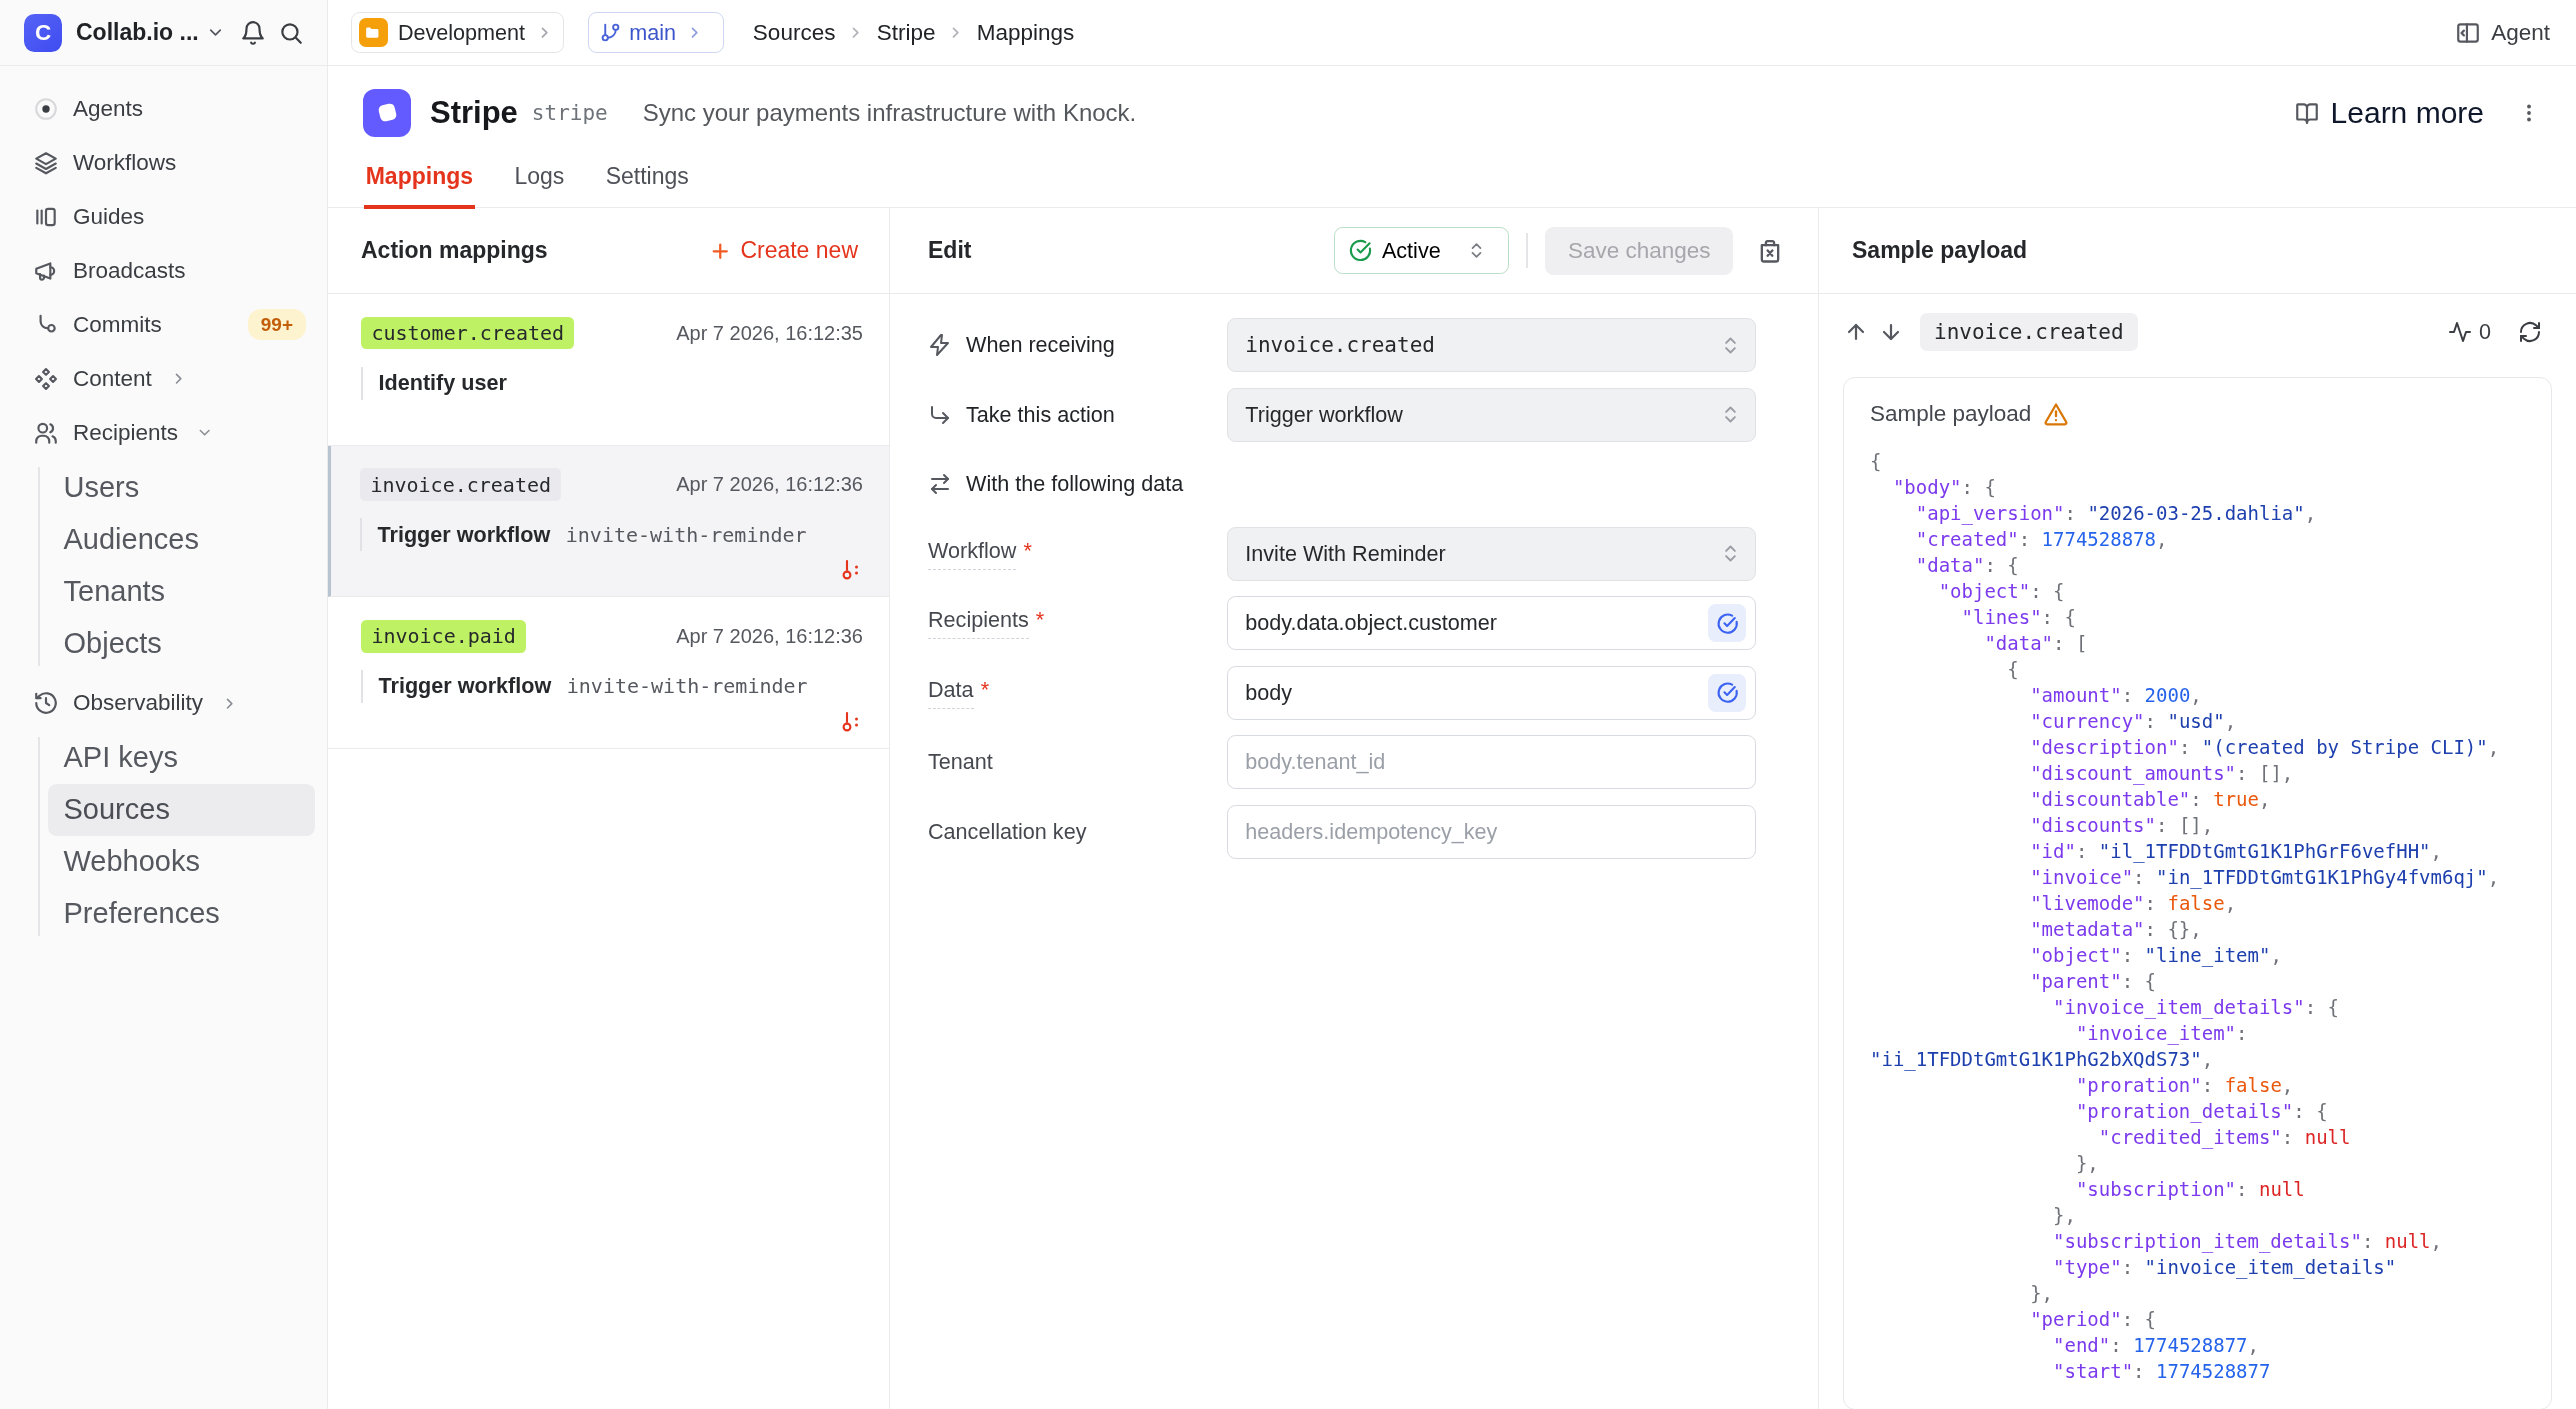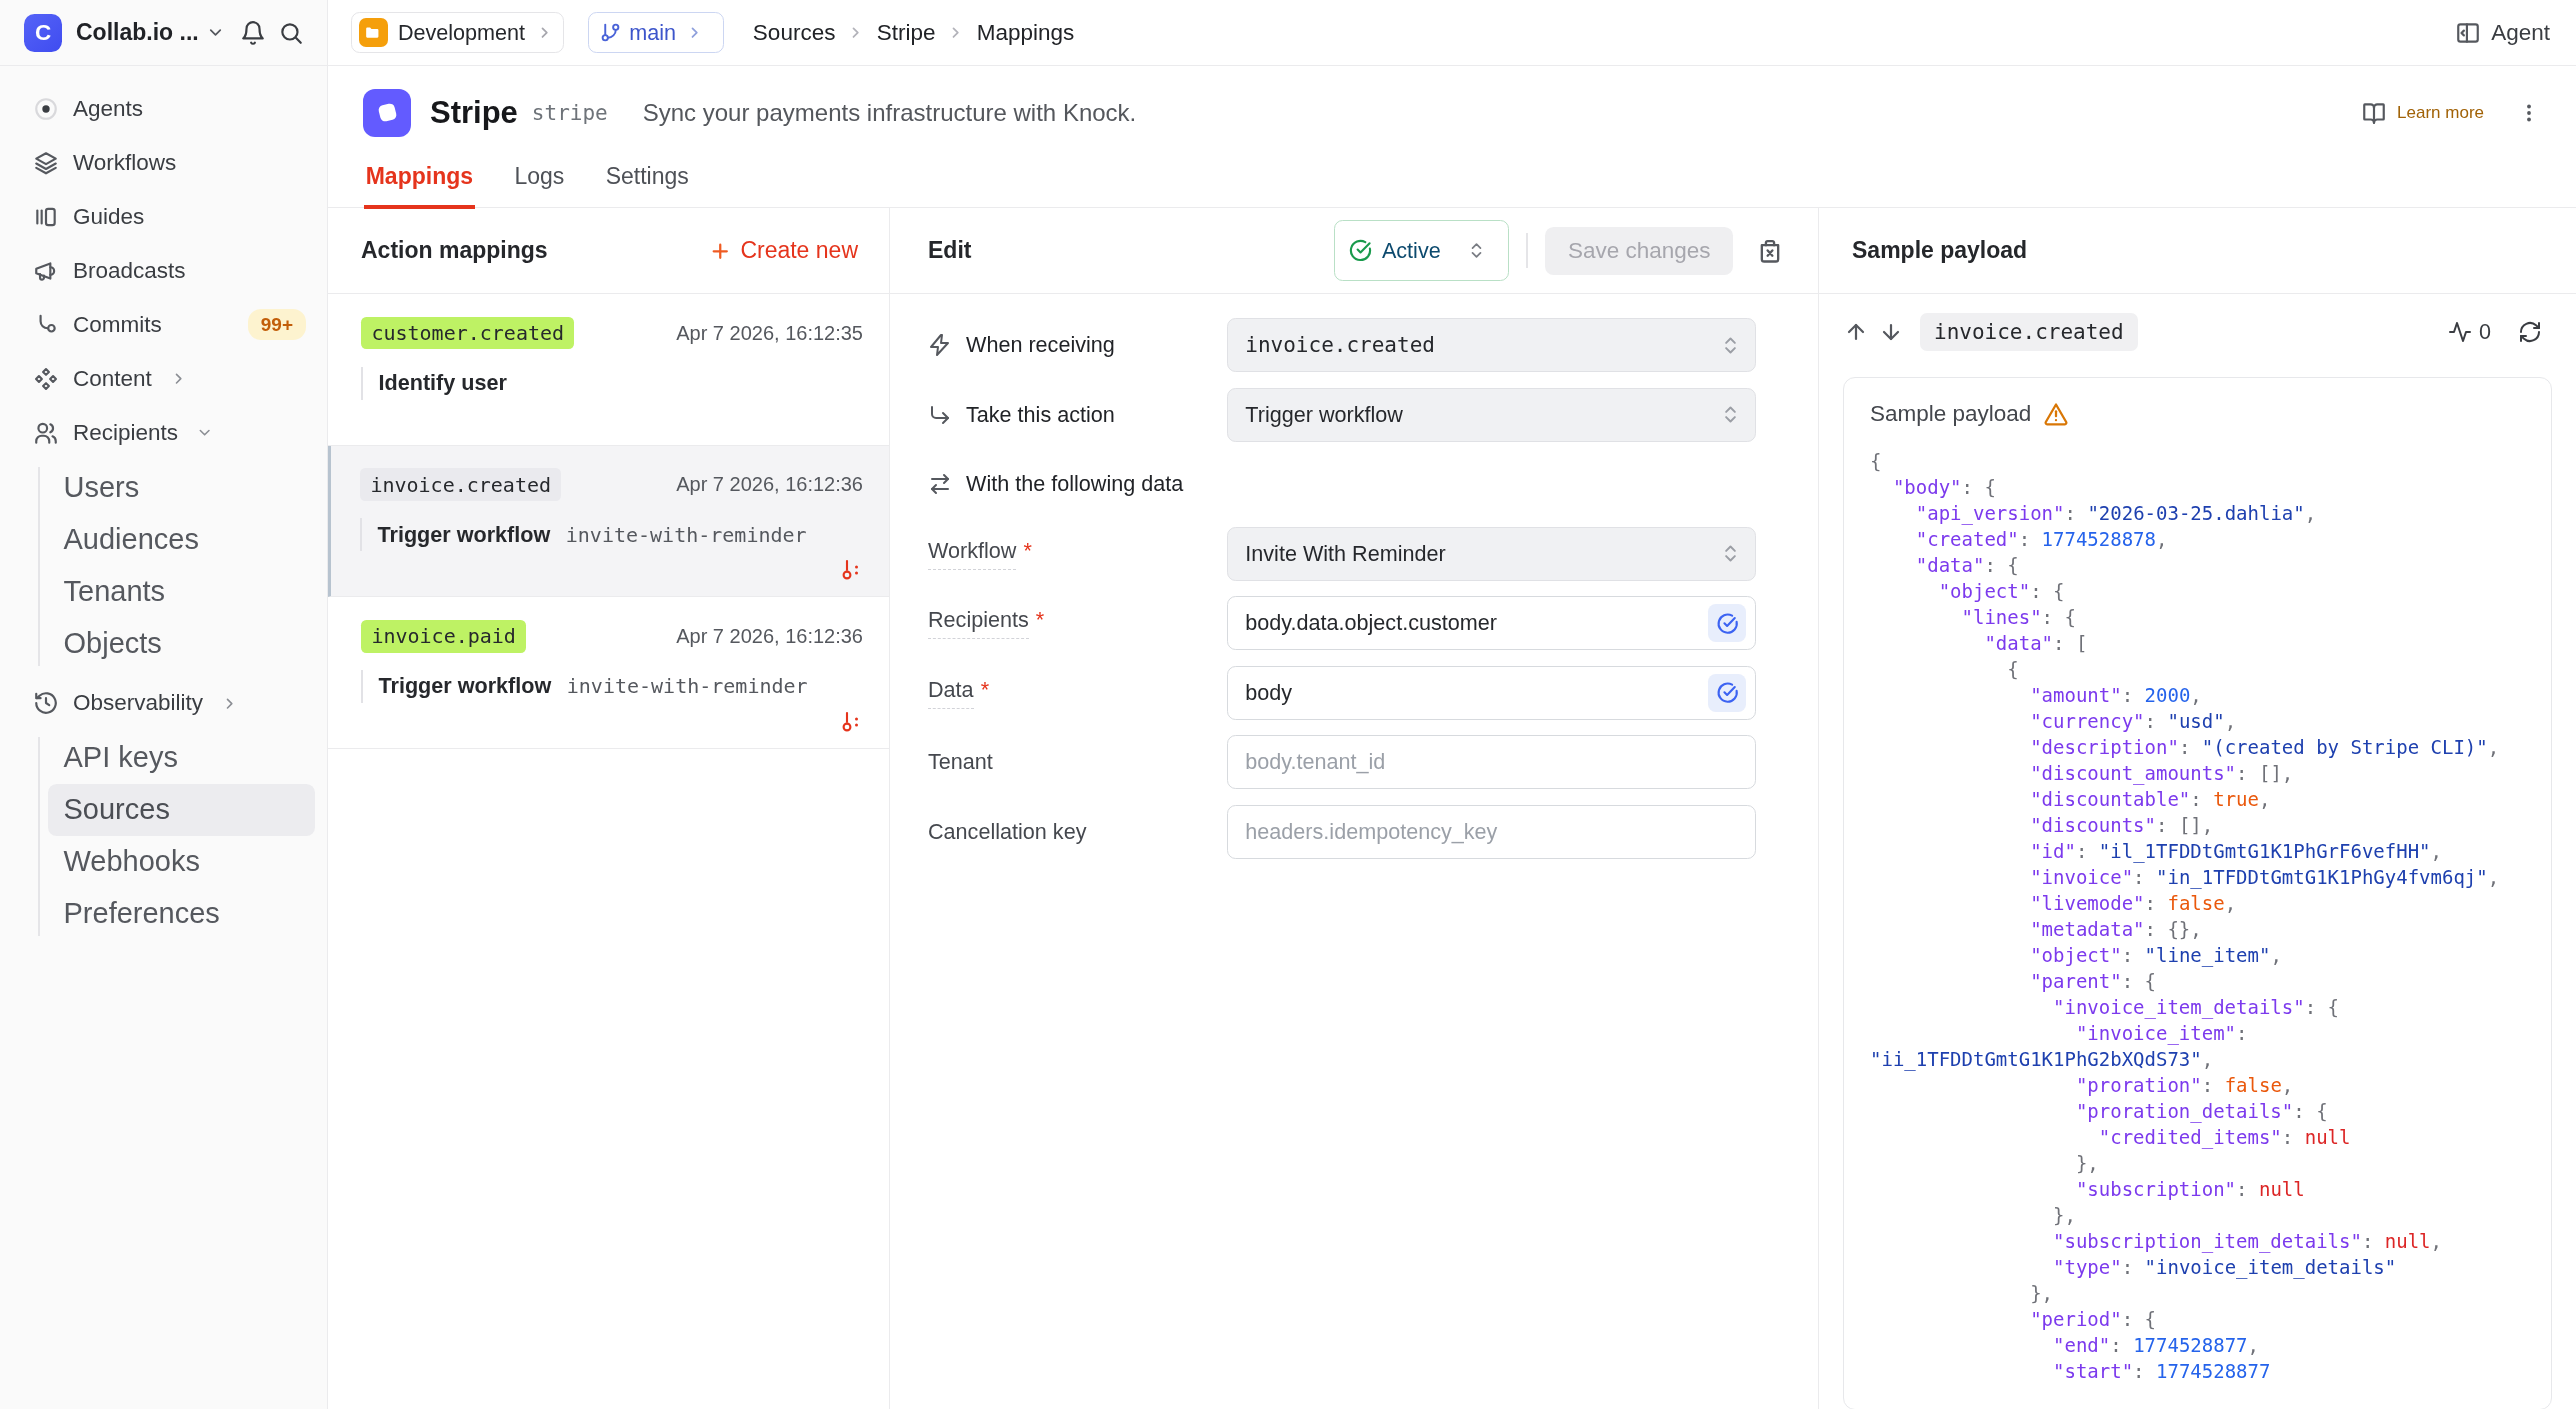--- a/index.html
+++ b/index.html
@@ -46,21 +46,21 @@
   .crumb-path { display: flex; align-items: center; gap: 12px; font-size: 22.5px; font-weight: 500; color: #212327; margin-left: 5.2px; }
   .agent-btn { display: flex; align-items: center; gap: 10.4px; font-size: 22.5px; font-weight: 500; color: #3a3d42; cursor: pointer; }
 
   .page-header { padding: 22.5px 35px 0; flex: none; }
   .header-row { display: flex; align-items: center; }
   .stripe-logo { width: 48px; height: 48px; border-radius: 12px; background: #635bff; display: grid; place-items: center; flex: none; }
   .page-title { font-size: 31px; font-weight: 700; color: #17181b; margin-left: 19px; }
   .page-slug { font-size: 21px; color: #6e7379; margin-left: 14px; }
   .page-desc { font-size: 24px; color: #54575c; margin-left: 35px; }
   .header-right { margin-left: auto; display: flex; align-items: center; gap: 33px; }
-  .learn-more { display: flex; align-items: center; gap: 10.4px; font-size: 17px; font-weight: 500; color: #a16207; cursor: pointer; }
+  .learn-more { display: flex; align-items: center; gap: 10.4px; font-size: 30px; font-weight: 500; color: #0f172a; cursor: pointer; }
   .tabs { display: flex; gap: 38px; margin: 26px -35px 0; padding: 0 36px; border-bottom: 1.7px solid #ebebed; }
   .tab { font-size: 23px; font-weight: 500; color: #4e5157; padding: 0 1.7px 15.5px; border-bottom: 4.3px solid transparent; margin-bottom: -1.7px; cursor: pointer; }
   .tab.active { color: #e5341c; font-weight: 600; border-color: #e5341c; }
 
   .content { flex: 1; min-height: 0; display: flex; }
   .col-header { height: 86px; flex: none; display: flex; align-items: center; border-bottom: 1.7px solid #ebebed; }
   .col-title { font-size: 23px; font-weight: 600; color: #25272b; }
 
   
   .col1 { width: 562px; flex: none; border-right: 1.7px solid #ebebed; display: flex; flex-direction: column; }
@@ -74,21 +74,21 @@
   .m-time { font-size: 20px; color: #55585e; }
   .m-row2 { margin-top: 17.3px; display: flex; align-items: center; gap: 15.5px; border-left: 2.6px solid #e2e2e6; padding-left: 15.5px; min-height: 33px; }
   .m-action { font-size: 21.6px; font-weight: 600; color: #26282c; }
   .m-workflow { font-family: "DejaVu Sans Mono", monospace; font-size: 20px; color: #55585e; }
   .m-row3 { display: flex; justify-content: flex-end; min-height: 28px; margin-top: 5.2px; }
 
   
   .col2 { flex: 1; min-width: 0; border-right: 1.7px solid #ebebed; display: flex; flex-direction: column; }
   .col2 .col-header { padding: 0 31px 0 38px; justify-content: space-between; }
   .edit-controls { display: flex; align-items: center; }
-  .status-select { display: flex; align-items: center; height: 61px; padding: 0 12px 0 14px; border: 1.7px solid #b9e0c6; border-radius: 8.6px; background: #fff; color: #0c4a6e; font-size: 21.6px; font-weight: 500; cursor: pointer; }
+  .status-select { display: flex; align-items: center; height: 47px; padding: 0 12px 0 14px; border: 1.7px solid #b9e0c6; border-radius: 8.6px; background: #fff; color: #000000; font-size: 21.6px; font-weight: 500; cursor: pointer; }
   .status-select .icon { margin-right: 10.4px; }
   .status-select .chev-ud { margin-left: 26px; }
   .vdiv { width: 1.7px; height: 35px; background: #e5e5e8; margin: 0 17.3px; }
   .save-btn { height: 48px; padding: 0 22.5px; border-radius: 8.6px; background: #efeff1; color: #a6a6ad; font-size: 22.5px; font-weight: 500; display: flex; align-items: center; border: none; }
   .trash-btn { margin-left: 19px; display: grid; place-items: center; width: 35px; height: 35px; cursor: pointer; }
 
   .edit-form { padding: 24px 62px 0 38px; }
   .form-row { display: grid; grid-template-columns: 299px 1fr; align-items: center; min-height: 54px; margin-bottom: 15.5px; }
   .row-label { display: flex; align-items: center; gap: 14px; font-size: 21.6px; font-weight: 500; color: #212327; }
   .field-label { font-size: 21.6px; color: #45484e; display: flex; gap: 7px; }

